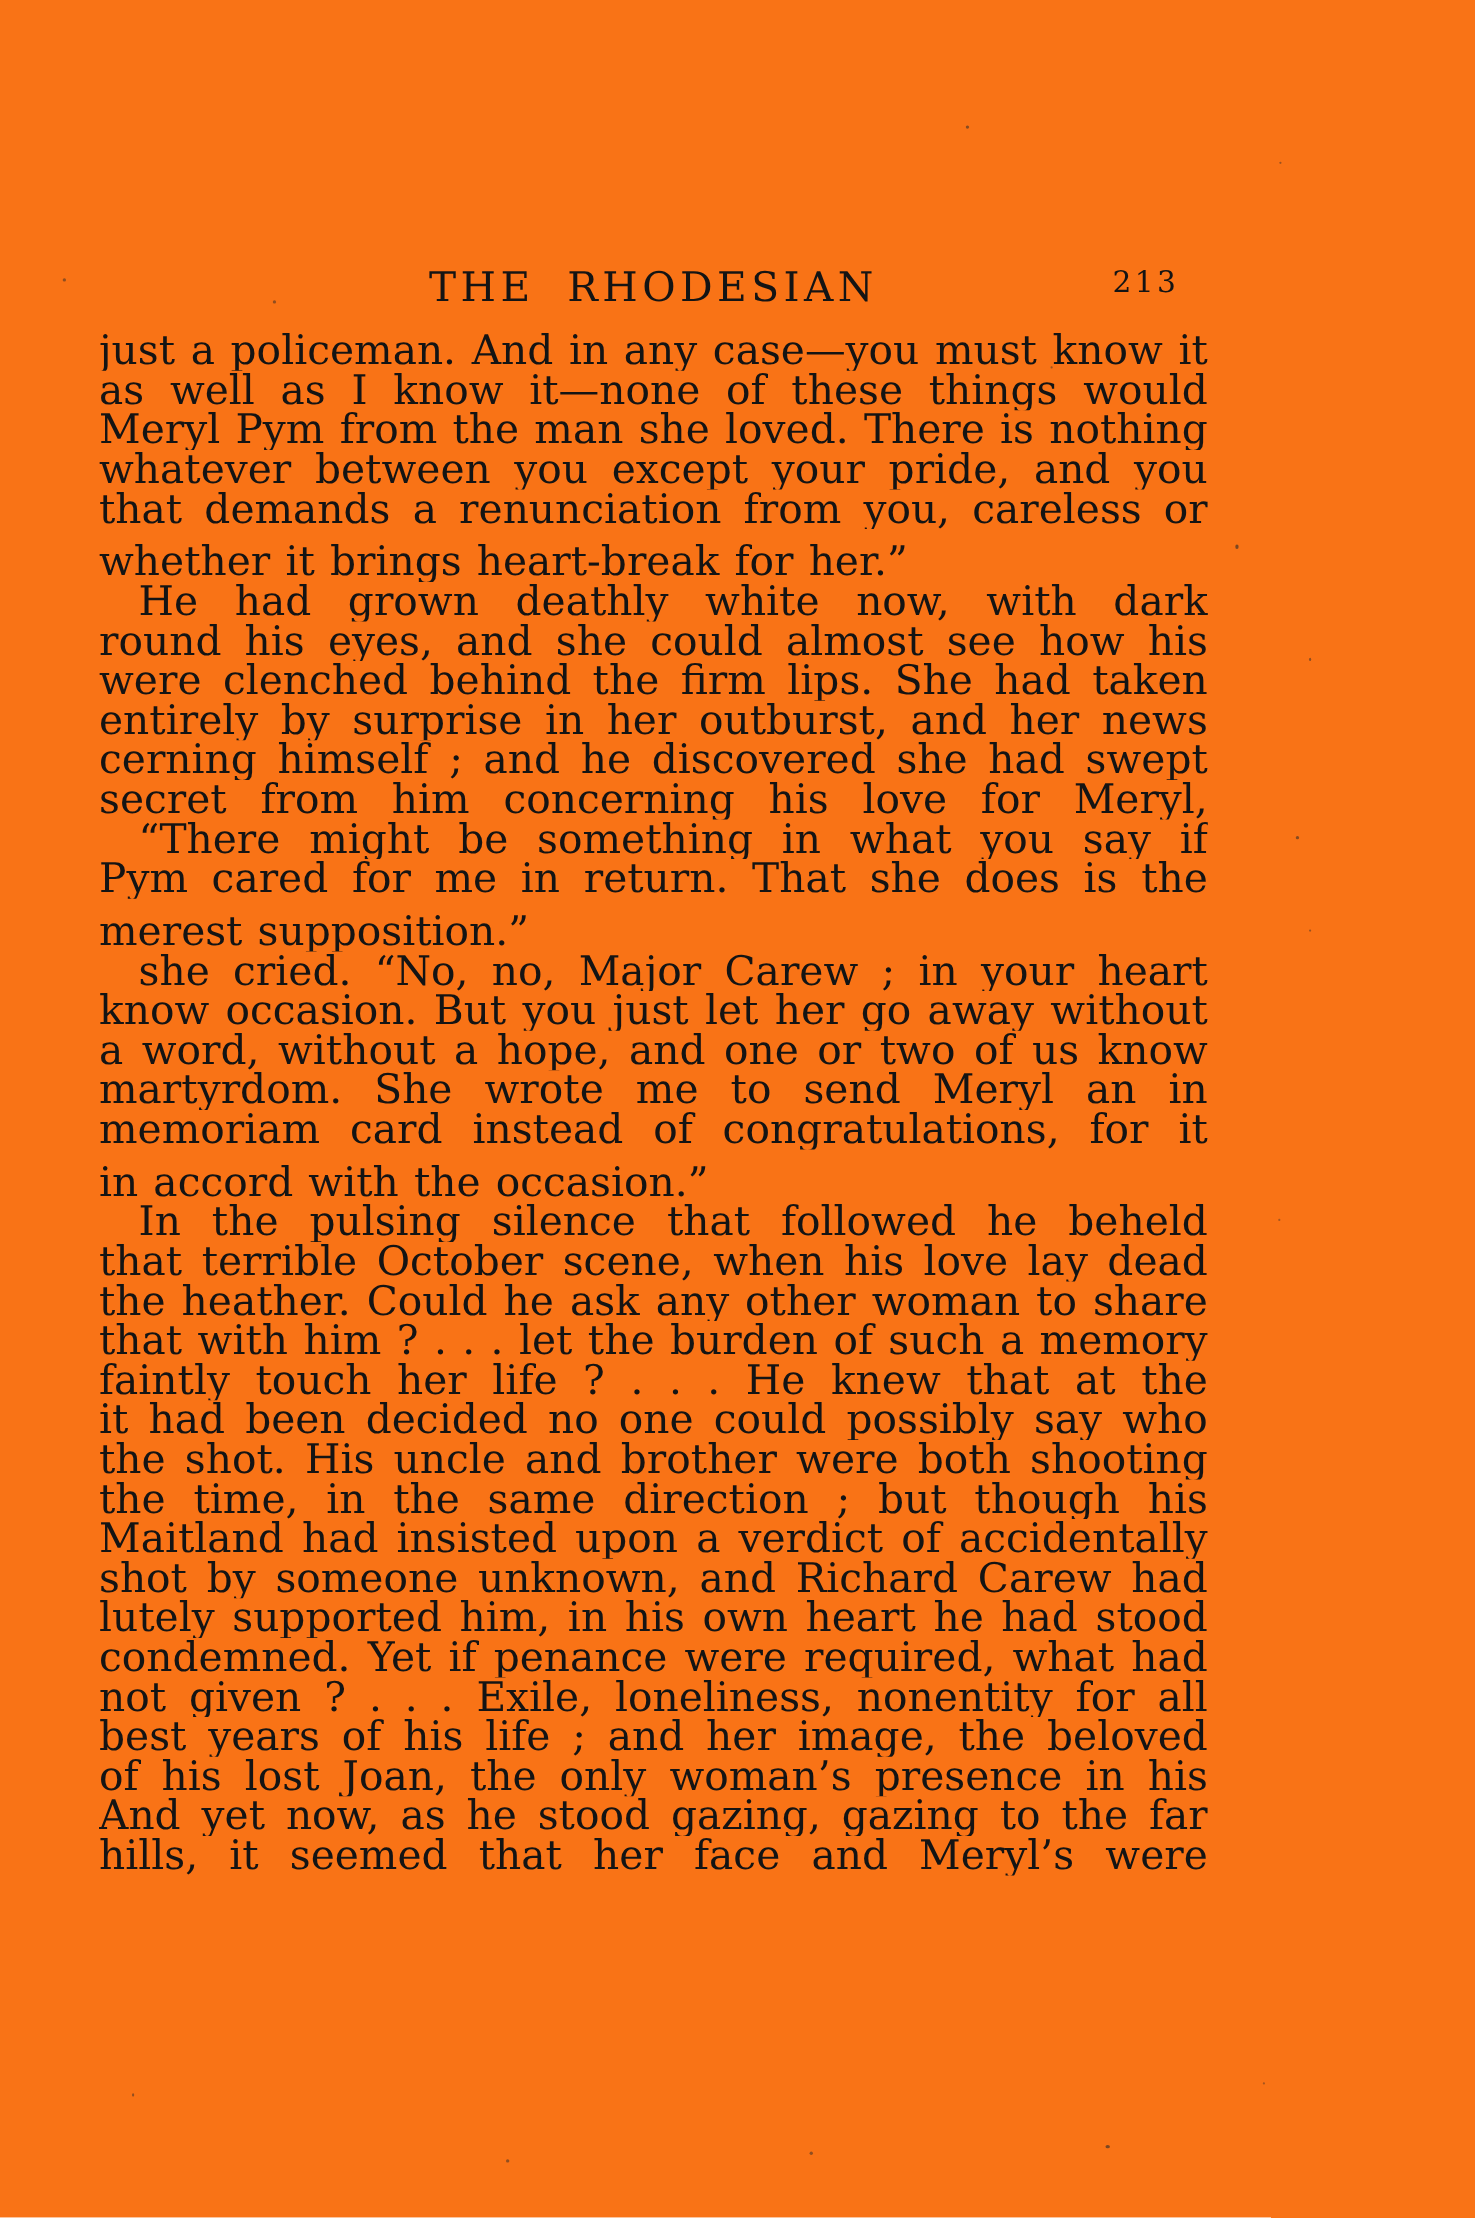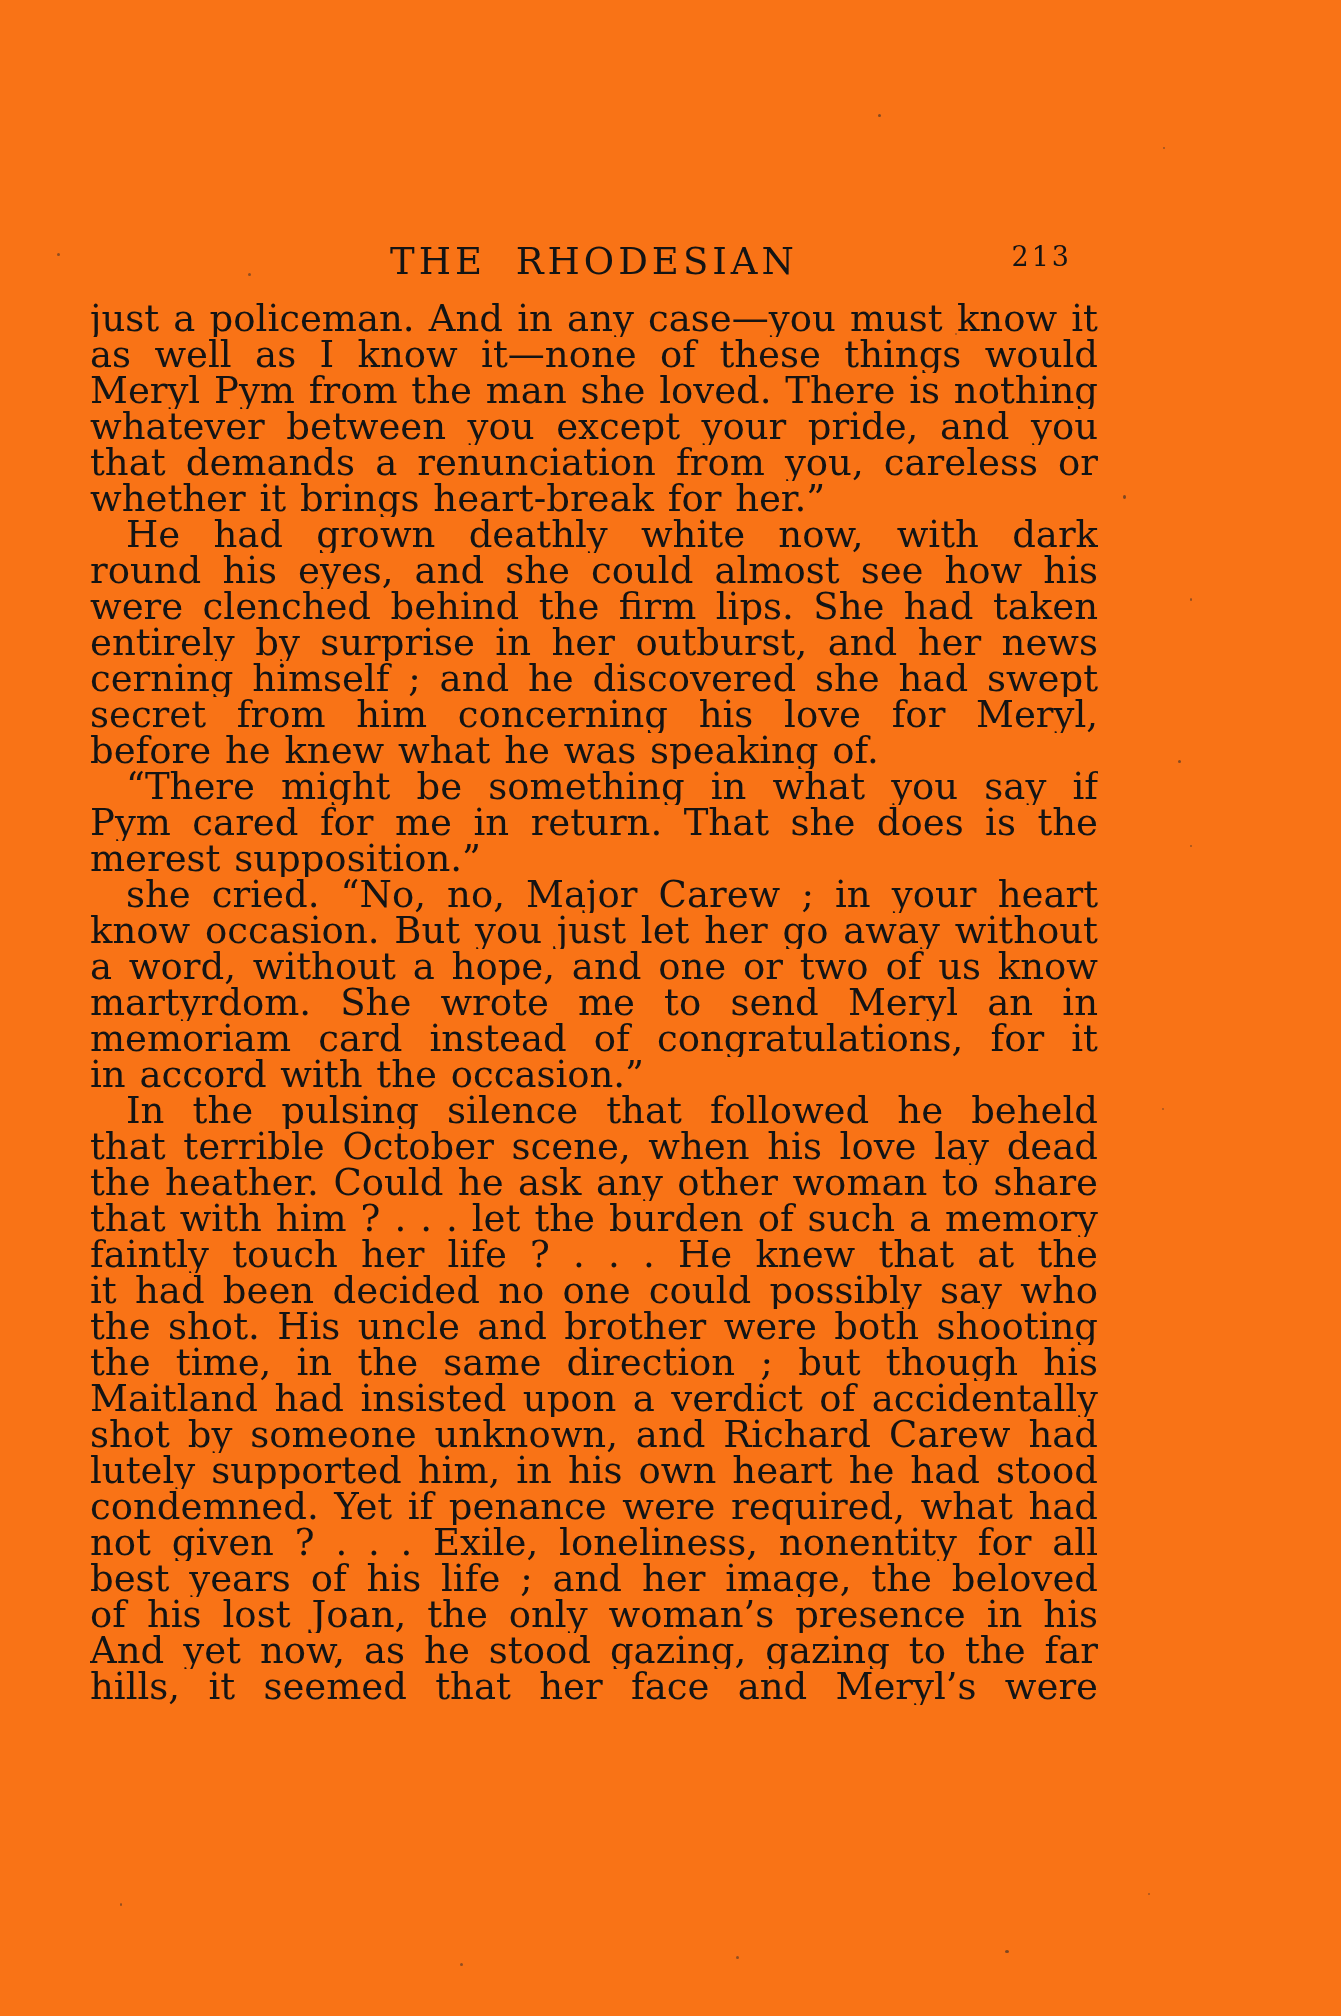--- a/index.html
+++ b/index.html
@@ -55,20 +55,21 @@
     font-size: 37px;
     height: 36px;
     line-height: 36px;
     text-align: justify;
     text-align-last: justify;
     overflow: hidden;
     word-spacing: 2px;
   }
   .line.flush-left {
     text-align-last: left;
+    margin-top: 12px;
   }
   .paragraph.indent .line:first-child {
     text-indent: 36px;
   }
   .italic {
   }
   .speck {
     position: absolute;
     background: #2a2a2a;
     border-radius: 50%;
@@ -93,21 +94,20 @@
         <div class="line"><span>that demands a renunciation from you, careless or no</span></div>
         <div class="line flush-left"><span>whether it brings heart-break for her.”</span></div>
       </div>
       <div class="paragraph indent">
         <div class="line"><span>He had grown deathly white now, with dark hollows</span></div>
         <div class="line"><span>round his eyes, and she could almost see how his teeth</span></div>
         <div class="line"><span>were clenched behind the firm lips. She had taken him</span></div>
         <div class="line"><span>entirely by surprise in her outburst, and her news con-</span></div>
         <div class="line"><span>cerning himself ; and he discovered she had swept his</span></div>
         <div class="line"><span>secret from him concerning his love for Meryl, almost</span></div>
-        <div class="line flush-left"><span>before he knew what he was speaking of.</span></div>
       </div>
       <div class="paragraph indent">
         <div class="line"><span>“There might be something in what you say if Miss</span></div>
         <div class="line"><span>Pym cared for me in return. That she does is the</span></div>
         <div class="line flush-left"><span>merest supposition.”</span></div>
       </div>
       <div class="paragraph indent">
         <div class="line"><span>she cried. “No, no, Major Carew ; in your heart you</span></div>
         <div class="line"><span>know occasion. But you just let her go away without</span></div>
         <div class="line"><span>a word, without a hope, and one or two of us know</span></div>

